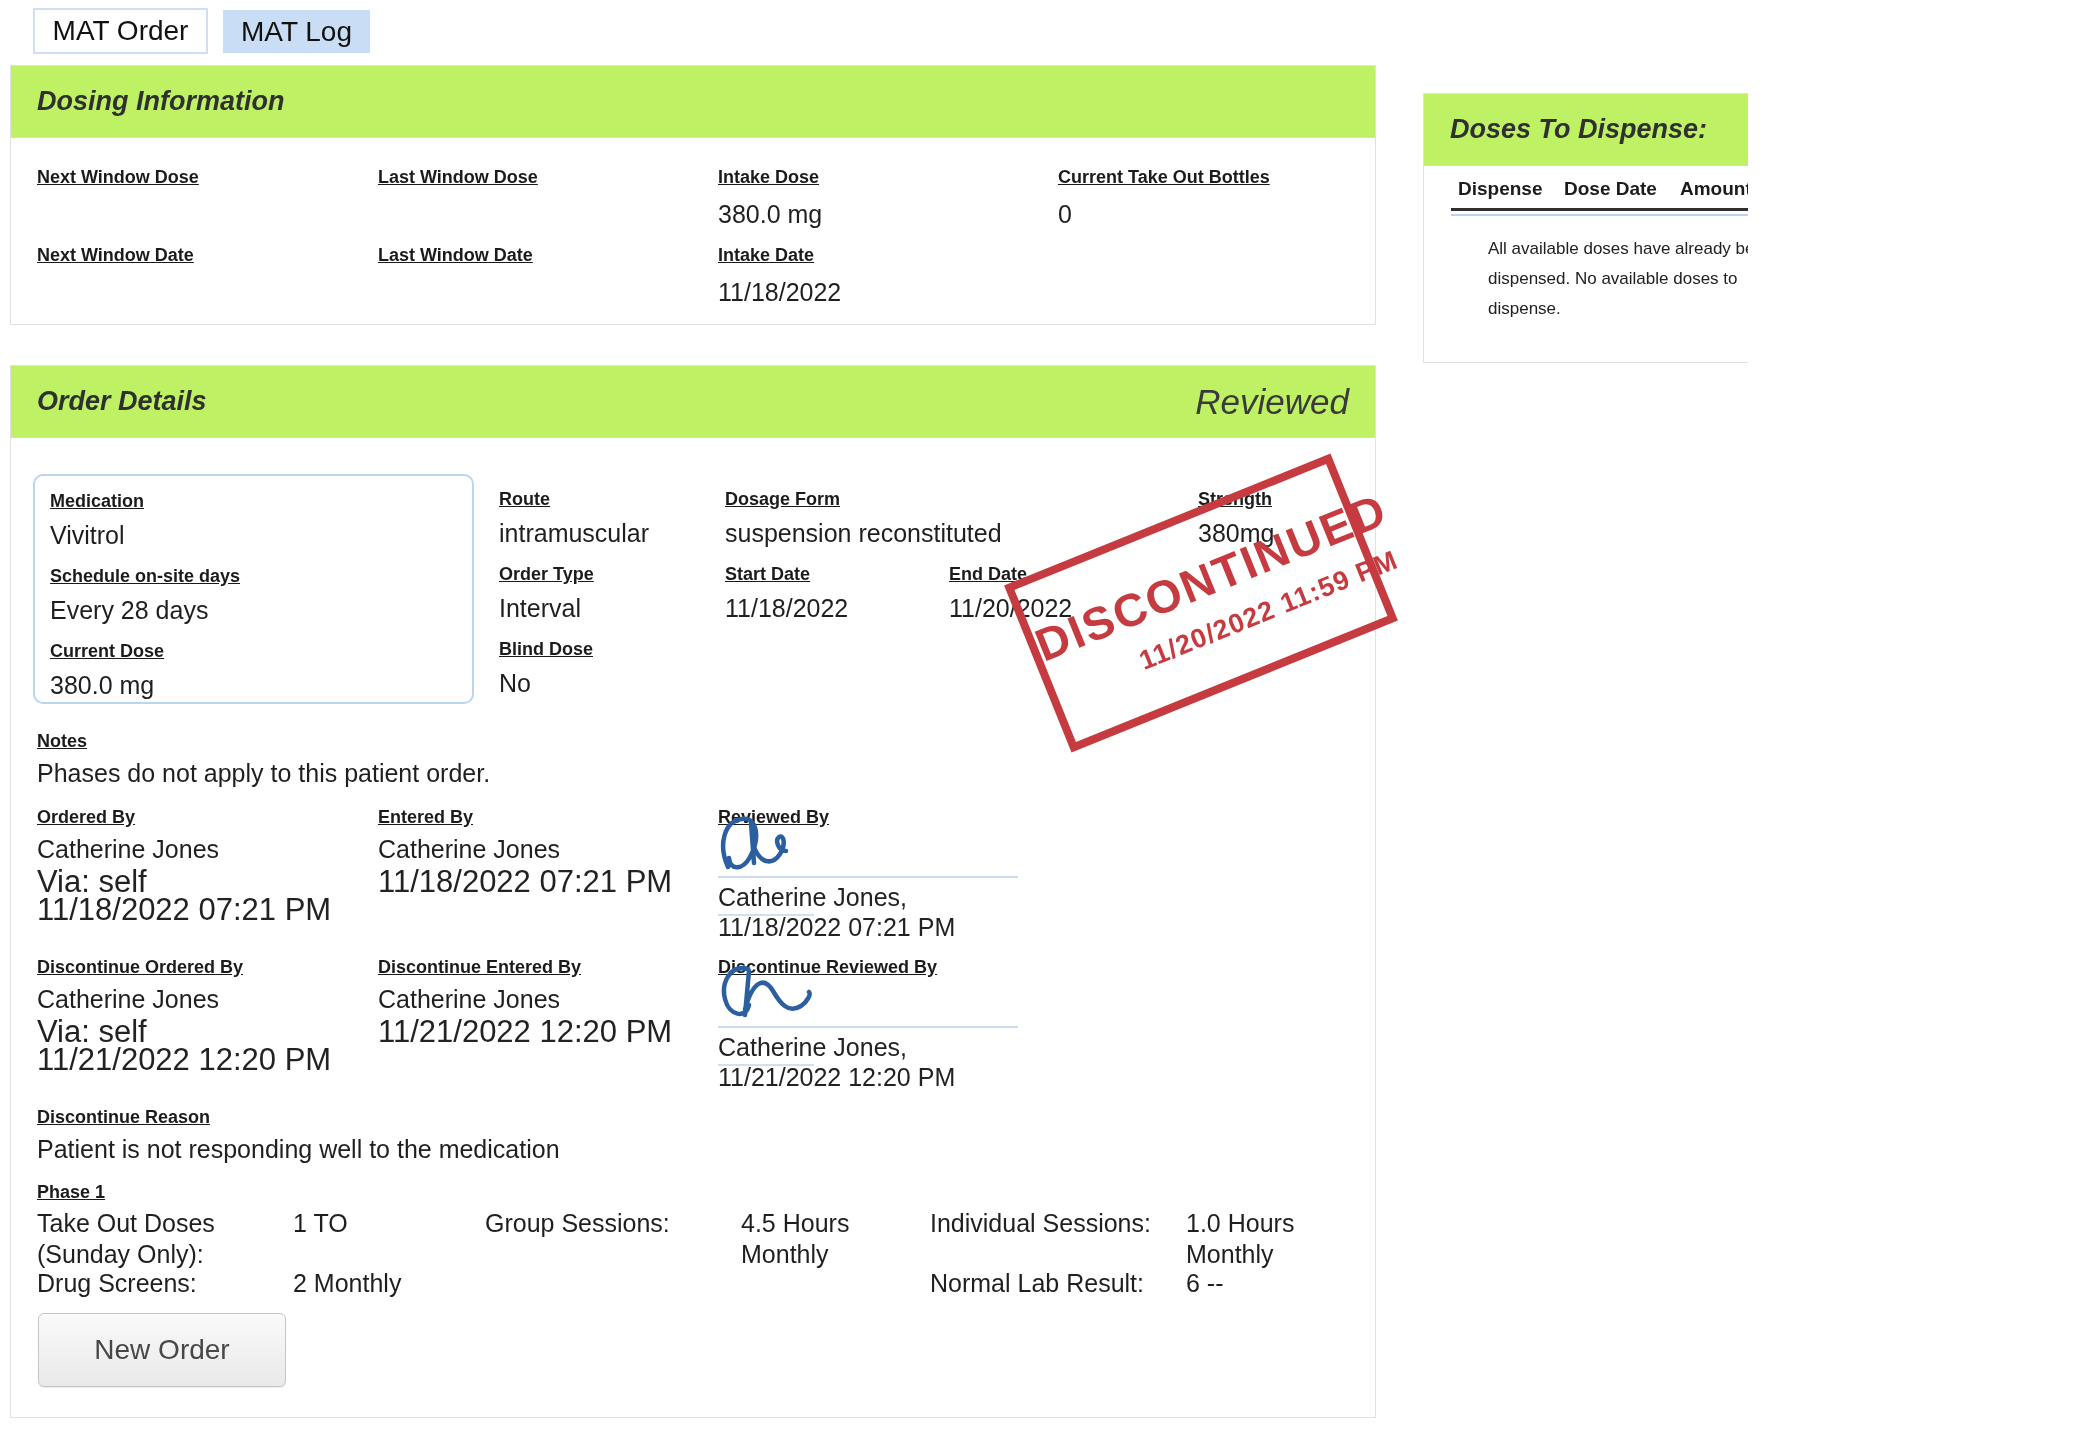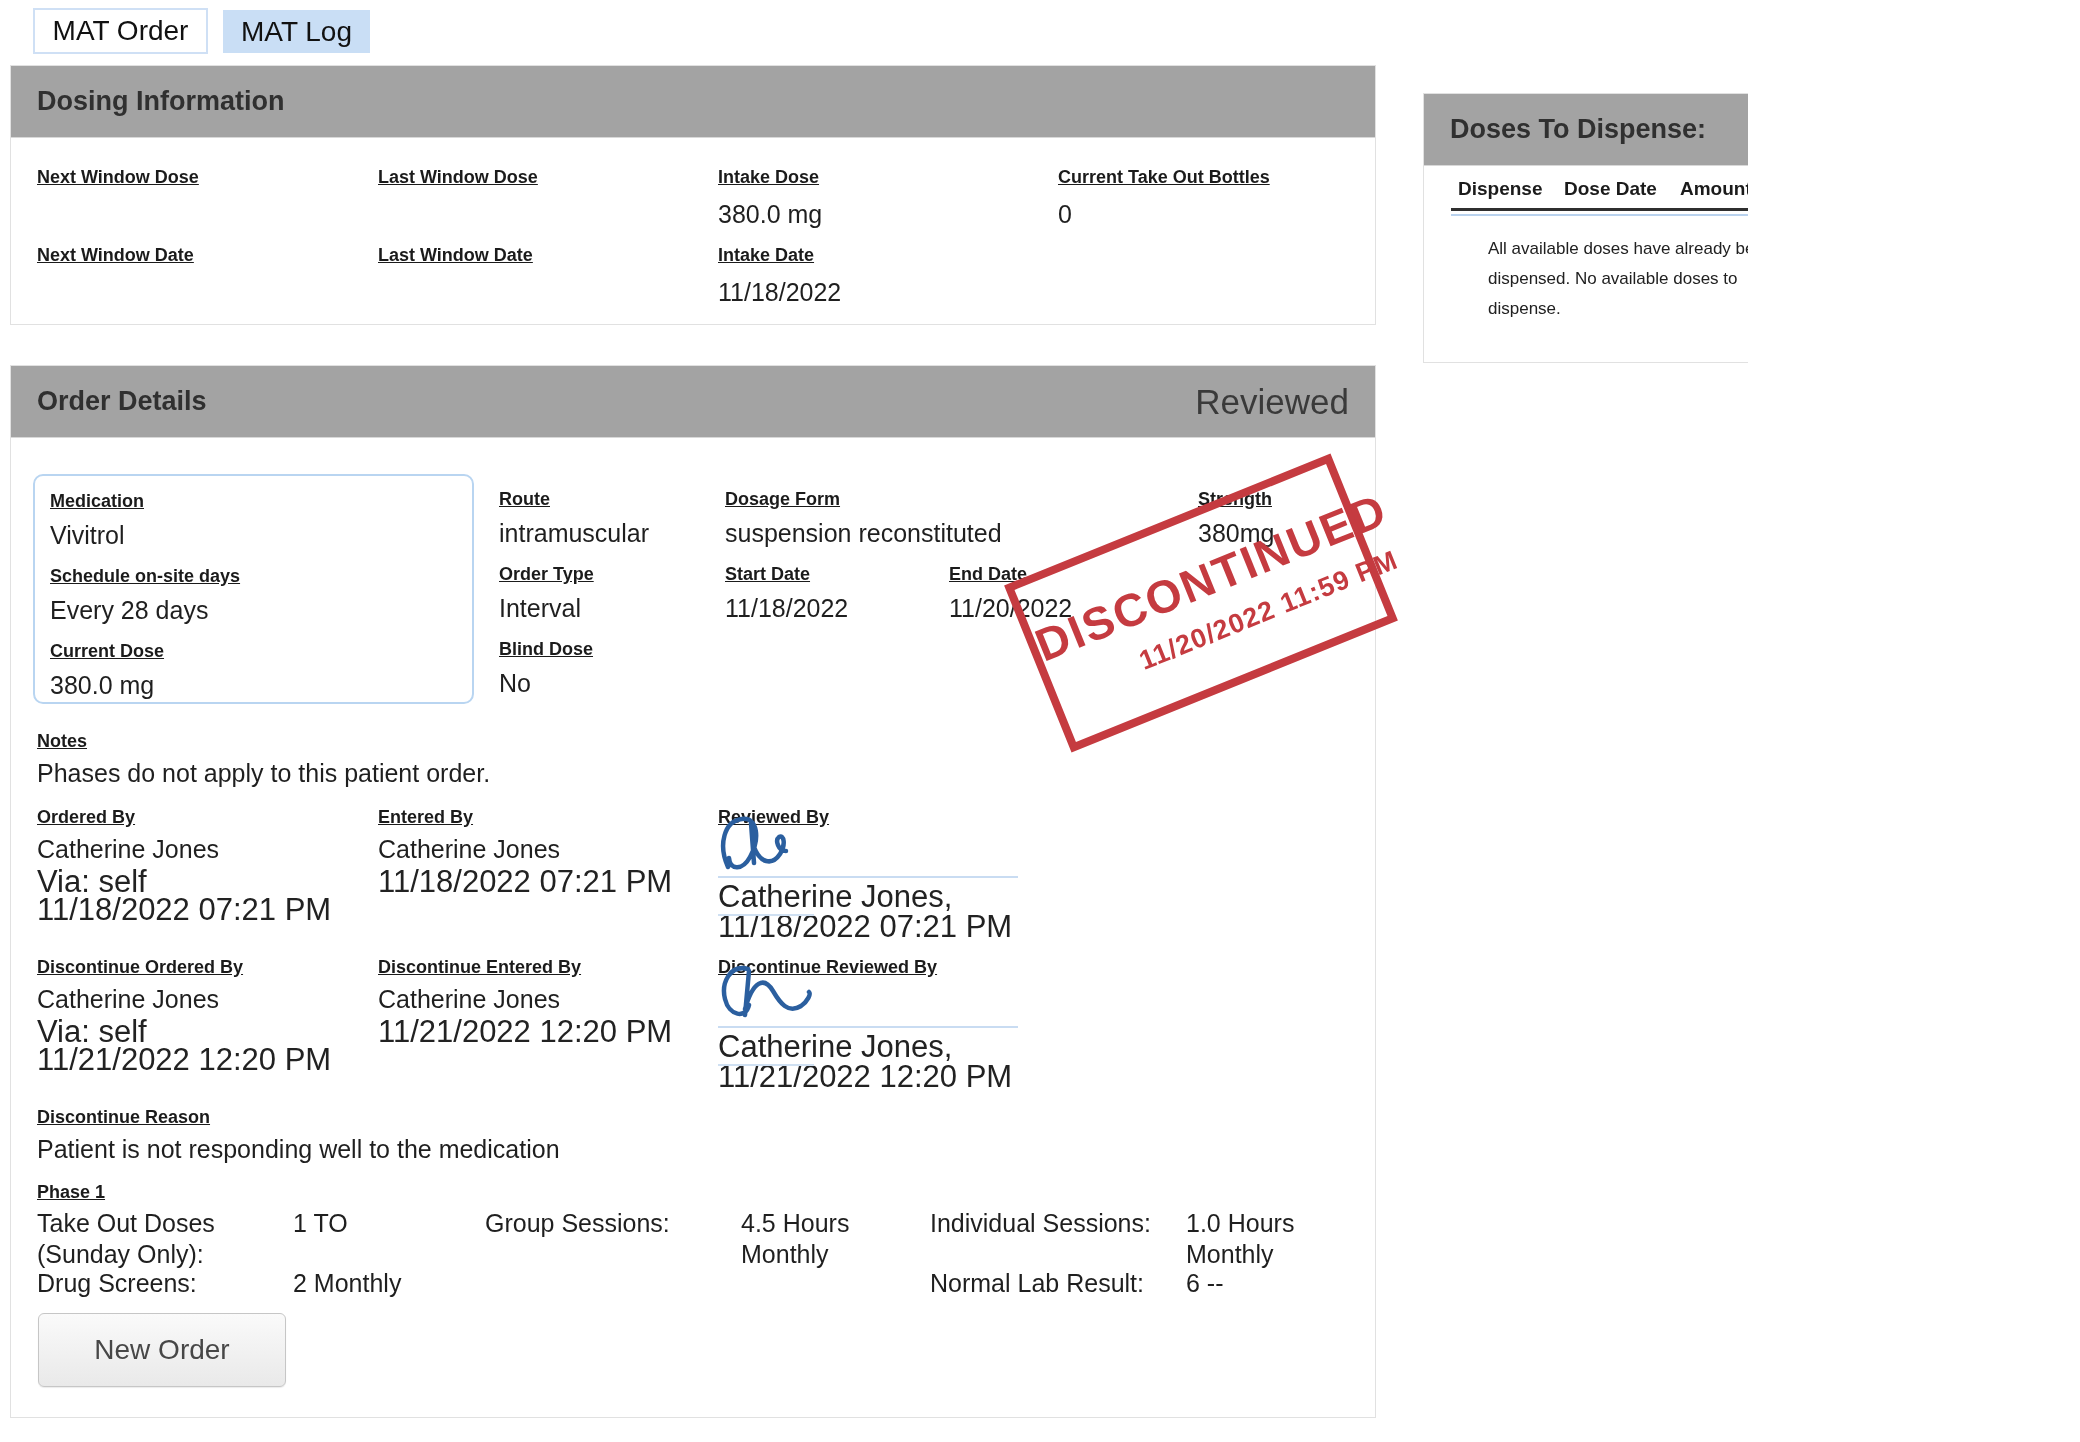--- a/index.html
+++ b/index.html
@@ -5,22 +5,22 @@
   html,body{margin:0;padding:0;background:#fff;}
   #screen{position:relative;width:1748px;height:1442px;background:#fff;
     font-family:"Liberation Sans","DejaVu Sans",sans-serif;color:#212121;overflow:hidden;}
   .a{position:absolute;}
   
   .tab{display:flex;align-items:center;justify-content:center;font-size:28px;color:#111;box-sizing:border-box;cursor:pointer;}
   .tab-active{background:#fff;border:2px solid #cfe0f5;}
   .tab-inactive{background:#c9def5;}
   
   .panel{position:absolute;background:#fff;border:1px solid #e1e1e1;box-sizing:border-box;}
-  .panel-header{position:absolute;left:0;top:0;right:0;height:72px;background:#a3a3a3;border-bottom:1px solid #d8d8d8;
-    display:flex;align-items:center;justify-content:space-between;padding:0 26px;box-sizing:border-box;}
+  .panel-header{position:absolute;left:0;top:0;right:0;height:72px;background:#bef264;border-bottom:1px solid #d8d8d8;
+    display:flex;align-items:center;justify-content:space-between;padding:0 26px;box-sizing:border-box;font-style:italic;}
   .panel-title{font-weight:bold;font-size:27px;color:#303030;}
   .panel-status{font-size:35px;color:#3a3a3a;font-weight:normal;}
   .lbl{font-size:18px;font-weight:bold;color:#1b1b1b;line-height:22px;text-decoration:underline;}
   .val{font-size:25px;color:#1f1f1f;line-height:31px;}
   .sub{font-size:31px;color:#222;line-height:29px;}
   
   .med-box{position:absolute;border:2px solid #b9d5f1;border-radius:10px;background:#fff;box-sizing:border-box;}
   
   .th{font-size:19px;font-weight:bold;color:#1b1b1b;white-space:nowrap;}
   .tbl-divider{position:absolute;height:3px;border-top:3px solid #2f2f2f;border-bottom:2px solid #b9d2ee;box-sizing:content-box;}
@@ -32,21 +32,21 @@
     color:#474747;font-size:28px;cursor:pointer;box-shadow:0 1px 1px rgba(0,0,0,0.08);}
   
   .stamp{position:absolute;border:8px solid #c53b40;box-sizing:border-box;transform:rotate(-22deg);
     display:flex;flex-direction:column;justify-content:center;gap:10px;padding:6px 0;}
   .stamp-main{font-size:46px;font-weight:bold;color:#c53b40;letter-spacing:2px;text-align:center;white-space:nowrap;}
   .stamp-date{font-size:27px;font-weight:bold;color:#c53b40;letter-spacing:1px;text-align:center;
     padding-left:90px;white-space:nowrap;}
   
   .sigline{position:absolute;height:2px;background:#c9dcf2;}
   .name-underline{position:absolute;height:2px;background:#cfe0f2;}
-  .signed-name{font-size:31px;line-height:30px;color:#222;}
+  .signed-name{font-size:25px;line-height:30px;color:#222;}
 </style>
 </head>
 <body>
 
 <div id="screen">
 
   <div class="tab tab-active a" style="left:33px;top:8px;width:175px;height:46px;">
     <span>MAT Order</span>
   </div>
   <div class="tab tab-inactive a" style="left:223px;top:10px;width:147px;height:43px;">

